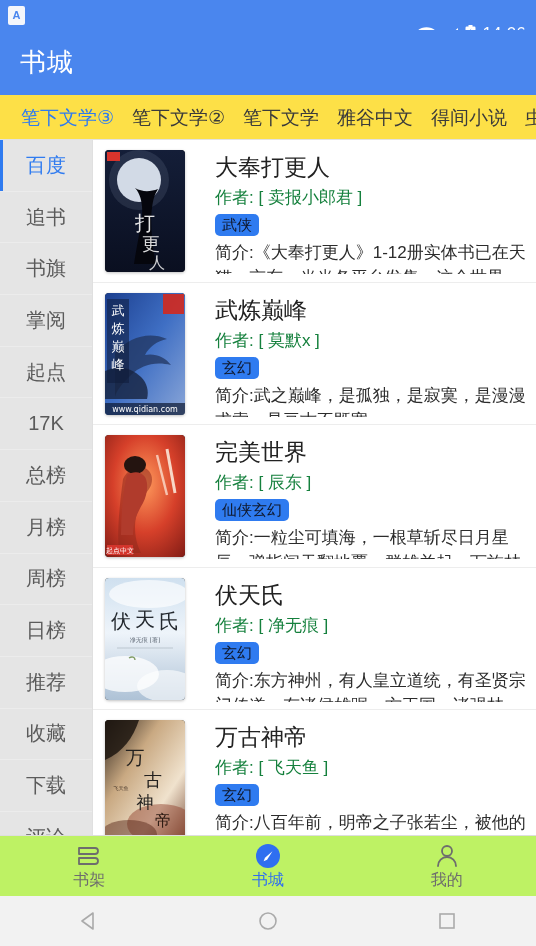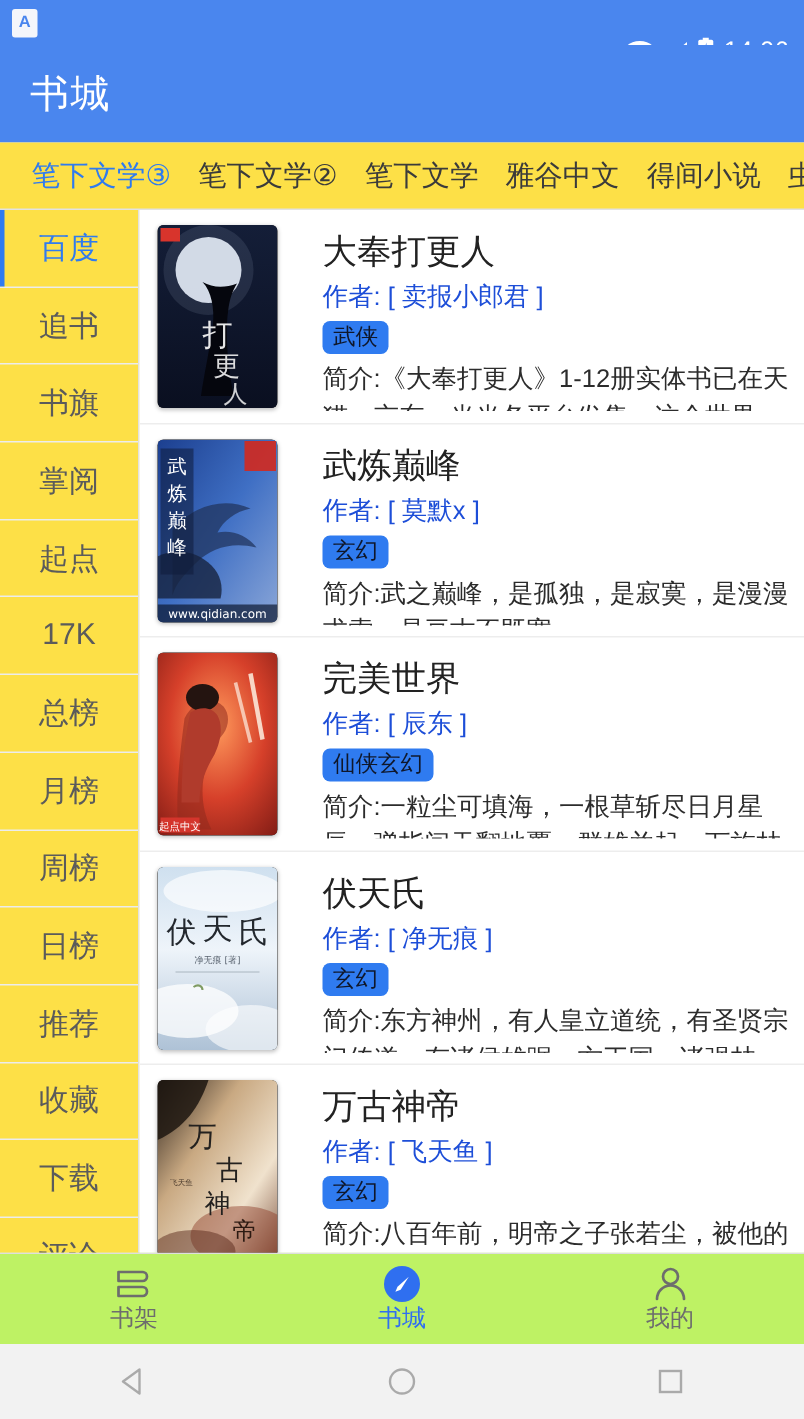--- a/index.html
+++ b/index.html
@@ -46,21 +46,21 @@
     font-size:19px; color:#3b3b3b; padding:0 9px; flex:0 0 auto;
     line-height:45px;
   }
   .tab.active { color:#2f7bf0; }
 
   
   .content { flex:1 1 auto; display:flex; min-height:0; position:relative; }
 
   
   .sidebar {
-    flex:0 0 93px; background:#fde047; border-right:1px solid #e0e0e0;
+    flex:0 0 93px; background:#e5e5e5; border-right:1px solid #e0e0e0;
     overflow:hidden;
   }
   .side-item {
     height:51.7px; display:flex; align-items:center; justify-content:center;
     font-size:20px; color:#5b5b5b; border-bottom:1px solid #ececec;
     position:relative;
   }
   .side-item.active { color:#2f7bf0; }
   .side-item.active:before {
     content:""; position:absolute; left:0; top:0; bottom:0; width:3px;
@@ -73,21 +73,21 @@
     height:142.5px; display:flex; padding:10px 8px 0 12px;
     border-bottom:1px solid #ededed; overflow:hidden; position:relative;
   }
   .cover {
     flex:0 0 80px; height:122px; border-radius:4px; overflow:hidden;
     position:relative; box-shadow:0 1px 3px rgba(0,0,0,.25); background:#222;
   }
   .cover svg { display:block; width:100%; height:100%; }
   .binfo { flex:1 1 auto; padding-left:30px; min-width:0; overflow:hidden; }
   .btitle { font-size:23px; color:#222; line-height:30px; margin-top:2px; white-space:nowrap; overflow:hidden; }
-  .bauthor { font-size:17px; color:#1d4ed8; line-height:26px; margin-top:3px; white-space:nowrap; overflow:hidden; }
+  .bauthor { font-size:17px; color:#15803d; line-height:26px; margin-top:3px; white-space:nowrap; overflow:hidden; }
   .btag {
     display:inline-block; background:#2f7bf0; color:#0f172a; font-size:15px;
     border-radius:5px; padding:1px 7px 2px; line-height:19px; margin-top:3px;
   }
   .bdesc {
     font-size:17px; color:#2c2c2c; line-height:25px; margin-top:4px;
     max-height:34px; overflow:hidden; word-break:break-all;
   }
 
   

